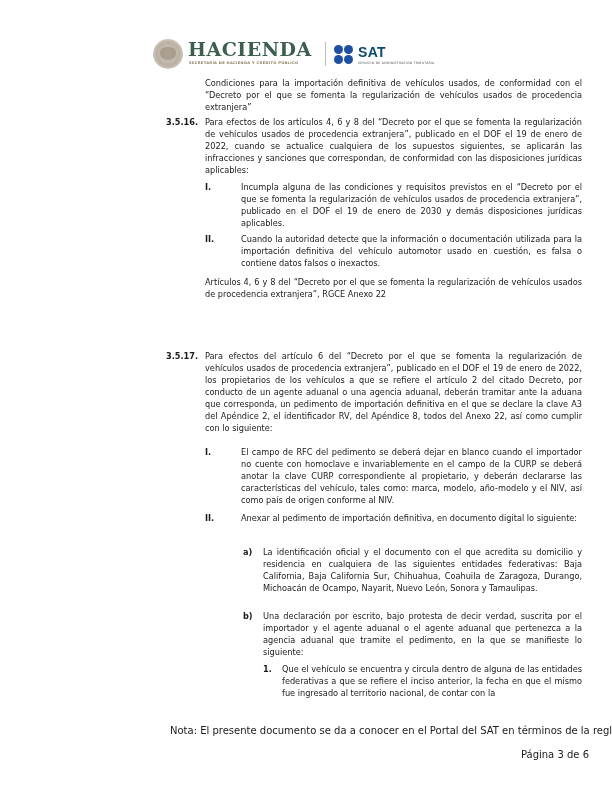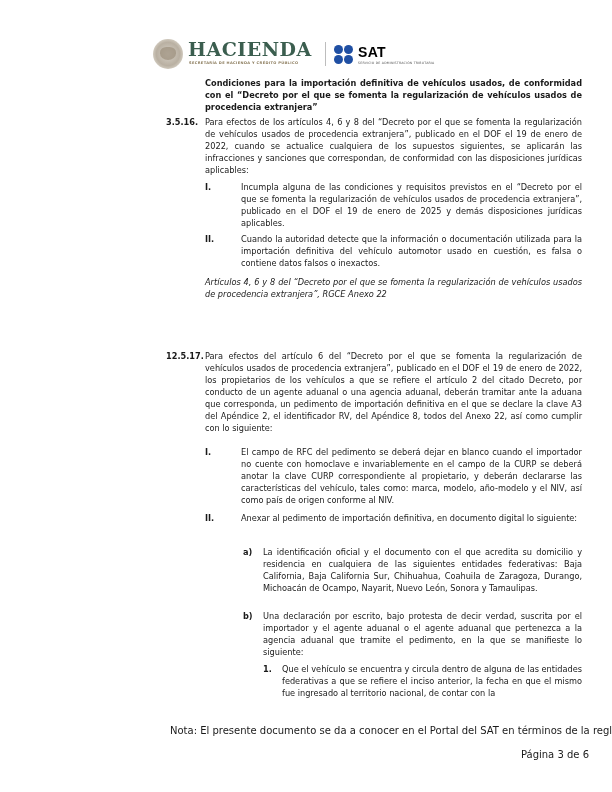--- a/index.html
+++ b/index.html
@@ -13,27 +13,27 @@
           background:radial-gradient(circle at 50% 50%, #d8d2c8 0%, #b9b0a2 55%, #cfc8bc 70%, #a99f90 100%); }
   .seal-inner { position:absolute; left:7px; top:8px; width:16px; height:13px; border-radius:40% 40% 50% 50%;
                 background:#9b8f7c; opacity:.7; }
   .hacienda-word { position:absolute; left:35px; top:0px; font-family:"DejaVu Serif", serif; font-weight:bold;
                    font-size:19px; color:#3b5e4f; letter-spacing:0.5px; line-height:22px; }
   .hacienda-sub { position:absolute; left:36px; top:23px; font-size:3.6px; font-weight:bold; color:#8a7a5a;
                   letter-spacing:0.35px; white-space:nowrap; }
   .divider-v { position:absolute; left:172px; top:4px; width:1px; height:24px; background:#bdbdbd; }
   .sat-dots { position:absolute; left:181px; top:7px; width:20px; height:20px; }
   .sat-dots span { position:absolute; width:9px; height:9px; border-radius:50%; background:#1f4fa3; }
-  .sat-word { position:absolute; left:205px; top:7px; font-weight:bold; font-size:14px; color:#000000; font-family:"Liberation Sans", sans-serif; letter-spacing:0.3px; line-height:14px; }
+  .sat-word { position:absolute; left:205px; top:7px; font-weight:bold; font-size:14px; color:#0c4a6e; font-family:"Liberation Sans", sans-serif; letter-spacing:0.3px; line-height:14px; }
   .sat-sub { position:absolute; left:205px; top:23px; font-size:3.2px; color:#555; white-space:nowrap; letter-spacing:0.2px; }
 
   
   .txt { position:absolute; font-size:8.2px; line-height:12.05px; text-align:justify; }
-  .bold { font-weight:bold; }
-  .it { font-style:italic; }
+  .bold { font-weight:normal; }
+  .it { }
   .num { position:absolute; font-size:8.2px; font-weight:bold; line-height:12.05px; }
   .footer-note { position:absolute; left:107px; top:725px; font-size:10px; white-space:nowrap; }
   .page-num { position:absolute; right:86px; top:749px; font-size:10px; white-space:nowrap; }
 </style>
 </head>
 <body>
 
 <div class="page">
 
   <div class="header">
@@ -51,28 +51,28 @@
     </div>
     <div class="sat-word">SAT</div>
     <div class="sat-sub">SERVICIO DE ADMINISTRACIÓN TRIBUTARIA</div>
   </div>
 
   <div class="txt bold" style="left:142px; top:77px; width:377px;">Condiciones para la importación definitiva de vehículos usados, de conformidad con el “Decreto por el que se fomenta la regularización de vehículos usados de procedencia extranjera”</div>
   <div class="num" style="left:103px; top:116px;">3.5.16.</div>
   <div class="txt" style="left:142px; top:116px; width:377px;">Para efectos de los artículos 4, 6 y 8 del “Decreto por el que se fomenta la regularización de vehículos usados de procedencia extranjera”, publicado en el DOF el 19 de enero de 2022, cuando se actualice cualquiera de los supuestos siguientes, se aplicarán las infracciones y sanciones que correspondan, de conformidad con las disposiciones jurídicas aplicables:</div>
 
   <div class="num" style="left:142px; top:181px;">I.</div>
-  <div class="txt" style="left:178px; top:181px; width:341px;">Incumpla alguna de las condiciones y requisitos previstos en el “Decreto por el que se fomenta la regularización de vehículos usados de procedencia extranjera”, publicado en el DOF el 19 de enero de 2025 y demás disposiciones jurídicas aplicables.</div>
+  <div class="txt" style="left:178px; top:181px; width:341px;">Incumpla alguna de las condiciones y requisitos previstos en el “Decreto por el que se fomenta la regularización de vehículos usados de procedencia extranjera”, publicado en el DOF el 19 de enero de 2030 y demás disposiciones jurídicas aplicables.</div>
 
   <div class="num" style="left:142px; top:233px;">II.</div>
   <div class="txt" style="left:178px; top:233px; width:341px;">Cuando la autoridad detecte que la información o documentación utilizada para la importación definitiva del vehículo automotor usado en cuestión, es falsa o contiene datos falsos o inexactos.</div>
 
   <div class="txt it" style="left:142px; top:276px; width:377px;">Artículos 4, 6 y 8 del “Decreto por el que se fomenta la regularización de vehículos usados de procedencia extranjera”, RGCE Anexo 22</div>
 
-  <div class="num" style="left:103px; top:350px;">12.5.17.</div>
+  <div class="num" style="left:103px; top:350px;">3.5.17.</div>
   <div class="txt" style="left:142px; top:350px; width:377px;">Para efectos del artículo 6 del “Decreto por el que se fomenta la regularización de vehículos usados de procedencia extranjera”, publicado en el DOF el 19 de enero de 2022, los propietarios de los vehículos a que se refiere el artículo 2 del citado Decreto, por conducto de un agente aduanal o una agencia aduanal, deberán tramitar ante la aduana que corresponda, un pedimento de importación definitiva en el que se declare la clave A3 del Apéndice 2, el identificador RV, del Apéndice 8, todos del Anexo 22, así como cumplir con lo siguiente:</div>
 
   <div class="num" style="left:142px; top:446px;">I.</div>
   <div class="txt" style="left:178px; top:446px; width:341px;">El campo de RFC del pedimento se deberá dejar en blanco cuando el importador no cuente con homoclave e invariablemente en el campo de la CURP se deberá anotar la clave CURP correspondiente al propietario, y deberán declararse las características del vehículo, tales como: marca, modelo, año-modelo y el NIV, así como país de origen conforme al NIV.</div>
 
   <div class="num" style="left:142px; top:512px;">II.</div>
   <div class="txt" style="left:178px; top:512px; width:341px;">Anexar al pedimento de importación definitiva, en documento digital lo siguiente:</div>
 
   <div class="num" style="left:180px; top:546px;">a)</div>
   <div class="txt" style="left:200px; top:546px; width:319px;">La identificación oficial y el documento con el que acredita su domicilio y residencia en cualquiera de las siguientes entidades federativas: Baja California, Baja California Sur, Chihuahua, Coahuila de Zaragoza, Durango, Michoacán de Ocampo, Nayarit, Nuevo León, Sonora y Tamaulipas.</div>

